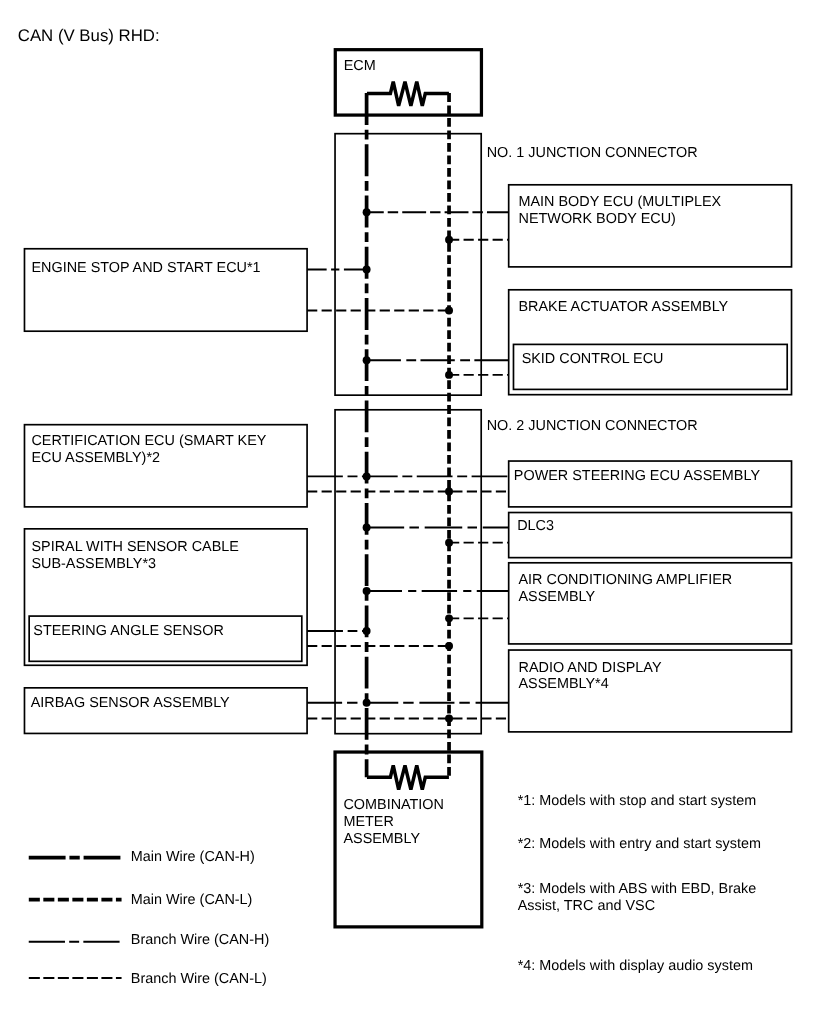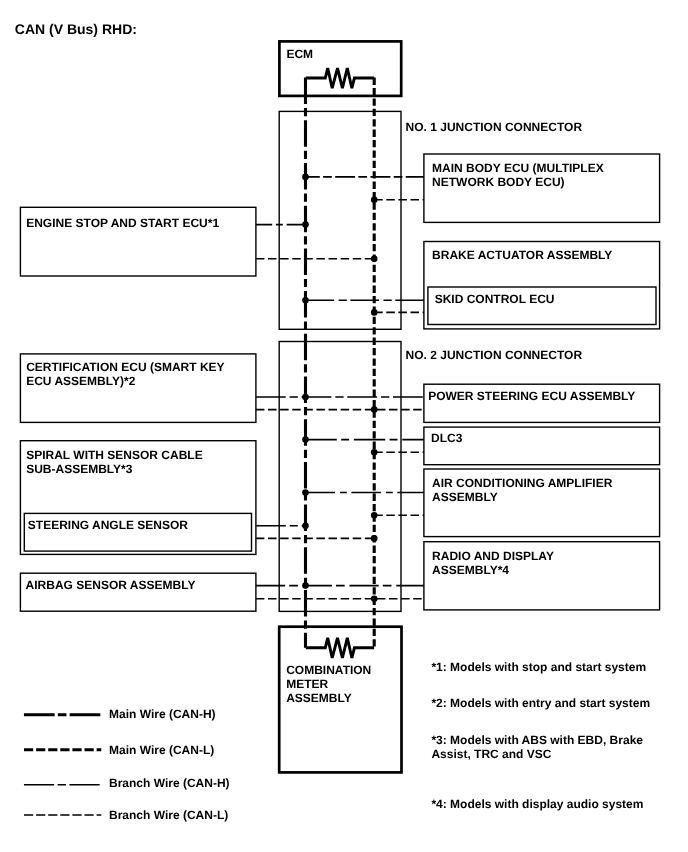--- a/index.html
+++ b/index.html
@@ -1,17 +1,17 @@
 <!DOCTYPE html>
 <html><head>
 <meta charset="utf-8">
 <style>
   html,body{margin:0;padding:0;background:#ffffff;}
   body{width:688px;height:852px;overflow:hidden;font-family:"Liberation Sans",sans-serif;color:#000;}
-  #page{position:relative;width:596px;height:852px;background:#fff;font-weight:bold;}
+  #page{position:relative;width:596px;height:852px;background:#fff;}
   svg#diagram{position:absolute;left:0;top:0;display:block;}
   text{font-family:"Liberation Sans",sans-serif;fill:#000;font-size:12px;-webkit-font-smoothing:antialiased;text-rendering:geometricPrecision;}
   text.title{font-size:14px;}
   .bx{fill:none;stroke:#000;stroke-width:1.4;}
   .bxth{fill:none;stroke:#000;stroke-width:2.7;}
   .mainH{fill:none;stroke:#000;stroke-width:3.1;stroke-dasharray:26.5 4.0 8.2 4.0;}
   .mainL{fill:none;stroke:#000;stroke-width:3.1;stroke-dasharray:7.3 3.1;}
   .brH{fill:none;stroke:#000;stroke-width:1.6;stroke-dasharray:19.2 3.45 8.7 3.45;stroke-dashoffset:4.9;}
   .brL{fill:none;stroke:#000;stroke-width:1.6;stroke-dasharray:8.5 3.6;}
   .lgH{fill:none;stroke:#000;stroke-width:3.0;stroke-dasharray:30.7 3.2 8.6 3.2;}

